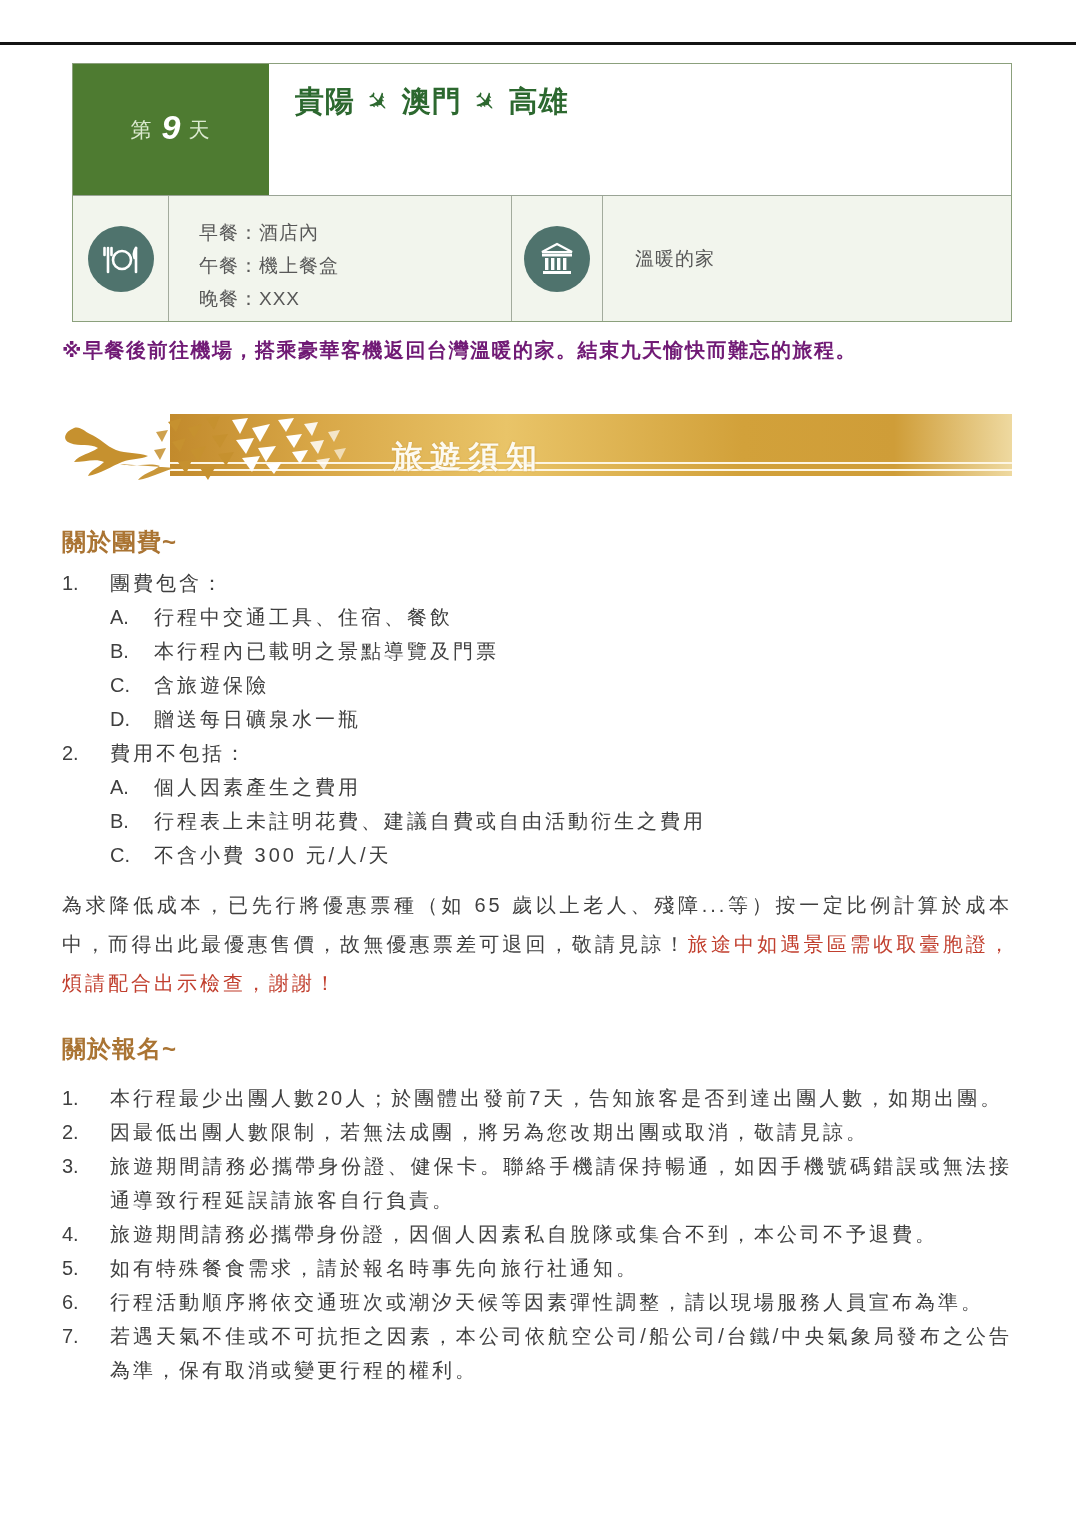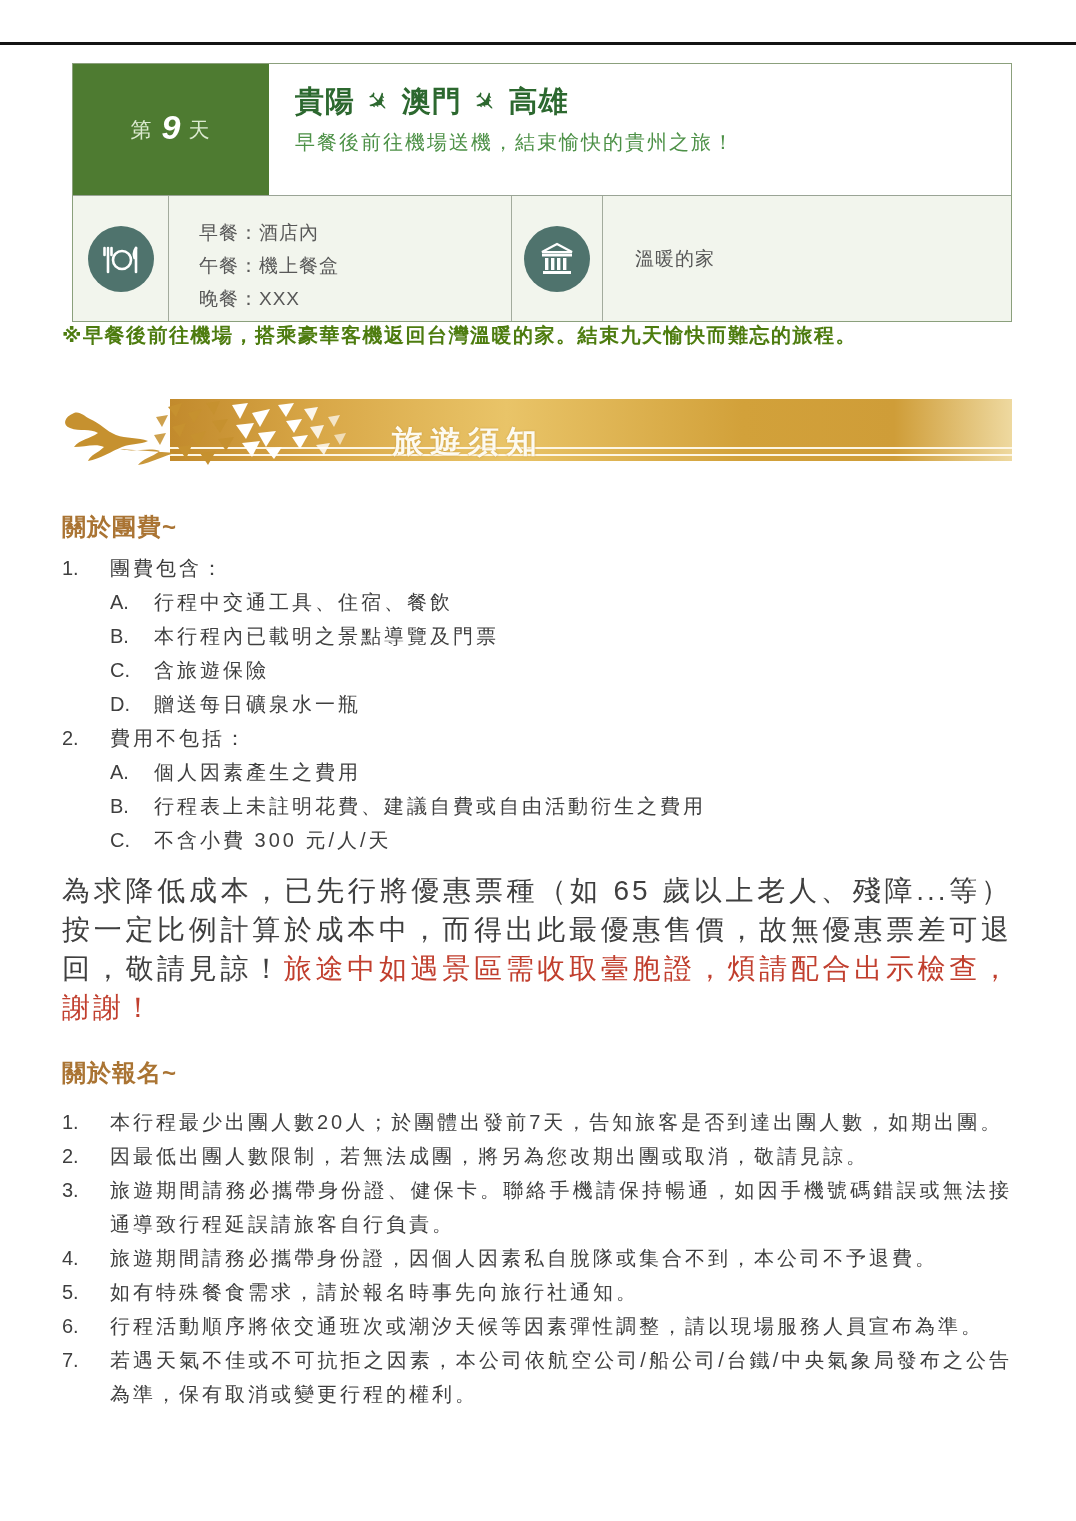--- a/index.html
+++ b/index.html
@@ -27,21 +27,21 @@
   .cell { border-right:1px solid #a3ab9d; }
   .cell:last-child { border-right:none; }
   .cell-meal-icon { width:96px; display:flex; align-items:center; justify-content:center; }
   .cell-meal-text { width:343px; padding:20px 0 0 30px; }
   .meal-line { font-size:19px; color:#585858; line-height:33px; letter-spacing:1px; }
   .cell-hotel-icon { width:91px; display:flex; align-items:center; justify-content:center; }
   .cell-hotel-text { flex:1; display:flex; align-items:center; padding-left:32px; font-size:19px; color:#585858; letter-spacing:1px; }
   .icon-circle { width:66px; height:66px; border-radius:50%; background:#4f736d; display:flex; align-items:center; justify-content:center; }
 
   
-  .note { font-size:20px; font-weight:bold; color:#4d7c0f; letter-spacing:1.5px; }
+  .note { margin-top:15px; font-size:20px; font-weight:bold; color:#701a75; letter-spacing:1.5px; }
 
   
   .banner { position:relative; margin-top:46px; height:78px; }
   .band {
     position:absolute; left:108px; top:4px; width:842px; height:62px;
     background:linear-gradient(90deg,#c28a2c 0%,#d9a848 18%,#e9c468 40%,#d2a13a 68%,#cf9d38 86%,#eed9a0 100%);
   }
   .band .hairline { position:absolute; left:0; width:100%; height:2px; background:#fdf6e4; }
   .hl1 { bottom:12px; } .hl2 { bottom:5px; }
   .band-title {
@@ -57,21 +57,21 @@
   .h-ticket { margin-top:30px; }
   .h-reg { margin-top:30px; }
 
   .olist { margin-top:8px; }
   .li-row { display:flex; font-size:20px; line-height:34px; color:#3f3f3f; }
   .li-no { width:48px; flex-shrink:0; letter-spacing:0; }
   .li-text { flex:1; letter-spacing:3px; text-align:justify; text-justify:inter-character; }
   .sub { margin-left:48px; }
   .sub .li-no { width:44px; }
 
-  .para { margin-top:14px; font-size:28px; line-height:39px; letter-spacing:3px; text-align:justify; text-justify:inter-character; color:#3f3f3f; }
+  .para { margin-top:14px; font-size:20px; line-height:39px; letter-spacing:3px; text-align:justify; text-justify:inter-character; color:#3f3f3f; }
   .red { color:#c13f2e; }
 
   .reg-list { margin-top:16px; }
   .reg-list .li-row { margin-bottom:0; line-height:34px; }
 </style>
 </head>
 <body>
 
 <div class="top-rule"></div>
 
@@ -85,21 +85,20 @@
         <span class="cjk">天</span>
       </div>
       <div class="title-cell">
         <div class="route-title">
           <span>貴陽</span>
           <span class="plane">✈</span>
           <span>澳門</span>
           <span class="plane">✈</span>
           <span>高雄</span>
         </div>
-        <div class="subtitle">早餐後前往機場送機，結束愉快的貴州之旅！</div>
       </div>
     </div>
     <div class="card-row2">
       <div class="cell cell-meal-icon">
         <span class="icon-circle">
           <svg width="40" height="40" viewBox="0 0 40 40">
             <g fill="none" stroke="#ffffff" stroke-width="2.6" stroke-linecap="round">
               <line x1="7" y1="9" x2="7" y2="33"></line>
               <line x1="3.5" y1="9" x2="3.5" y2="16"></line>
               <line x1="10.5" y1="9" x2="10.5" y2="16"></line>

